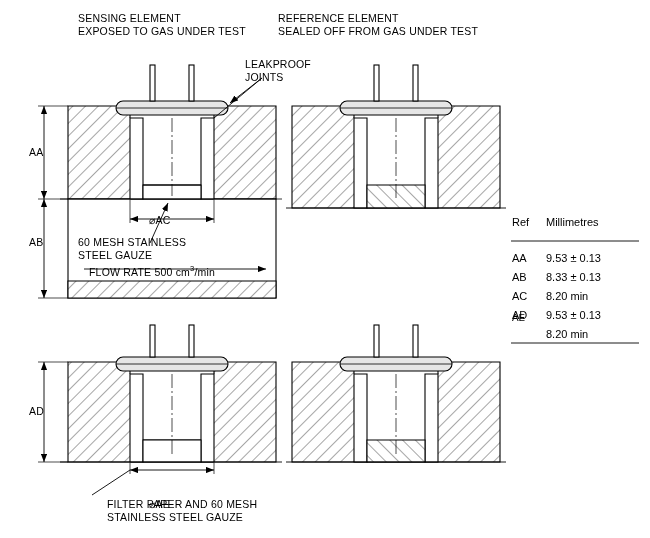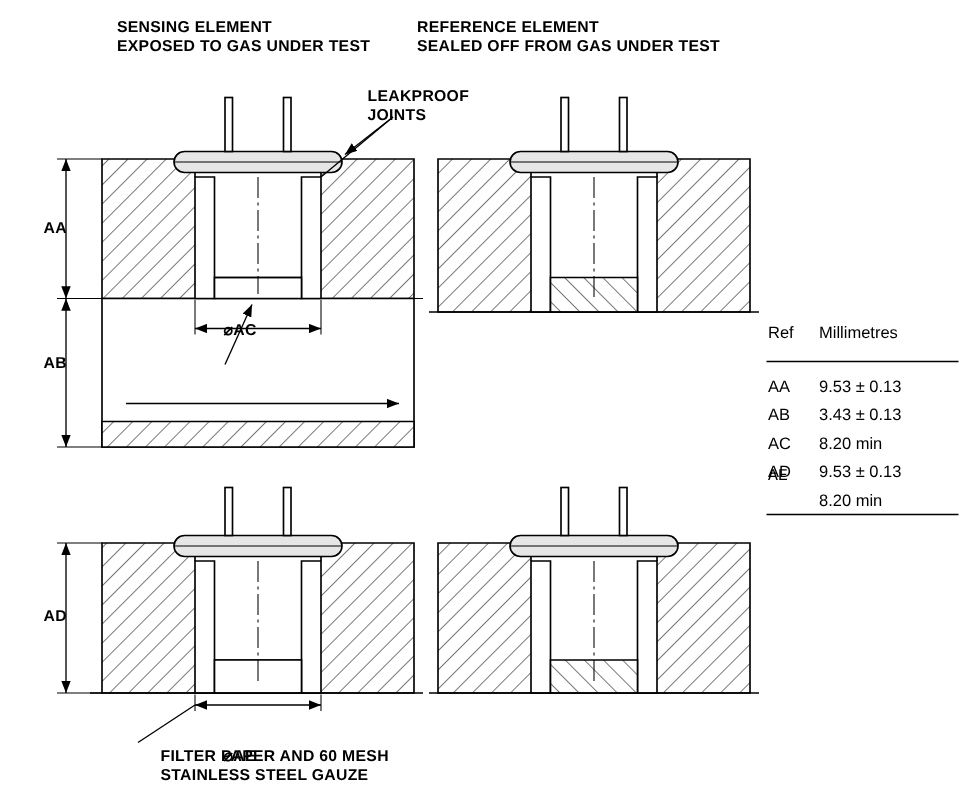--- a/index.html
+++ b/index.html
@@ -26,21 +26,20 @@
     left: 0; top: 0;
     width: 650px;
     height: 538px;
   }
   .lbl {
     position: absolute;
     font-size: 10.5px;
     line-height: 13px;
     letter-spacing: 0.2px;
     white-space: pre;
-    font-weight: bold;
   }
   .tbl {
     position: absolute;
     font-size: 11px;
     white-space: pre;
   }
   .sup { font-size: 7.5px; vertical-align: super; }
 </style>
 </head>
 <body>
@@ -192,33 +191,36 @@
   <div class="lbl" style="left:278px; top:12px;">REFERENCE ELEMENT
 SEALED OFF FROM GAS UNDER TEST</div>
 
   <div class="lbl" style="left:29px; top:146px;">AA</div>
   <div class="lbl" style="left:29px; top:236px;">AB</div>
   <div class="lbl" style="left:29px; top:405px;">AD</div>
 
   <div class="lbl" style="left:149px; top:214px;">⌀AC</div>
   <div class="lbl" style="left:149px; top:472px;margin-top:26px;">⌀AE</div>
 
-
+  <div class="lbl" style="left:78px; top:236px;">60 MESH STAINLESS
+STEEL GAUZE</div>
+
+  <div class="lbl" style="left:89px; top:262px;"><span>FLOW RATE 500 cm</span><span class="sup">3</span><span>/min</span></div>
 
   <div class="lbl" style="left:80px; top:498px;margin-left:27px;">FILTER PAPER AND 60 MESH
 STAINLESS STEEL GAUZE</div>
 
   <div class="tbl" style="left:512px; top:216px;">Ref</div>
   <div class="tbl" style="left:546px; top:216px;text-align:right;">Millimetres</div>
 
   <div class="tbl" style="left:512px; top:252px;">AA</div>
   <div class="tbl" style="left:546px; top:252px;">9.53 ± 0.13</div>
 
   <div class="tbl" style="left:512px; top:271px;">AB</div>
-  <div class="tbl" style="left:546px; top:271px;">3.43 ± 0.13</div>
+  <div class="tbl" style="left:546px; top:271px;">8.33 ± 0.13</div>
 
   <div class="tbl" style="left:512px; top:290px;text-align:right;">AC</div>
   <div class="tbl" style="left:546px; top:290px;">8.20 min</div>
 
   <div class="tbl" style="left:512px; top:309px;">AD</div>
   <div class="tbl" style="left:546px; top:309px;">9.53 ± 0.13</div>
 
   <div class="tbl" style="left:512px; top:312px;font-family:Liberation Mono, monospace;">AE</div>
   <div class="tbl" style="left:546px; top:328px;">8.20 min</div>
 

